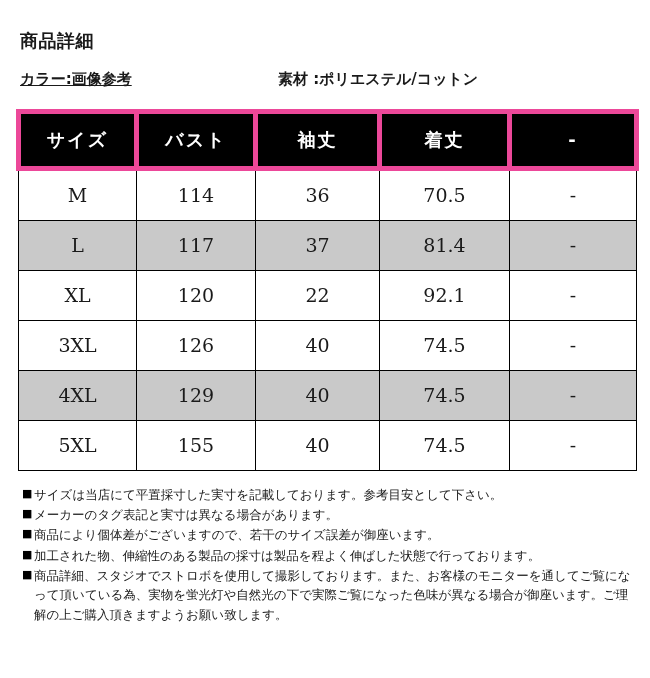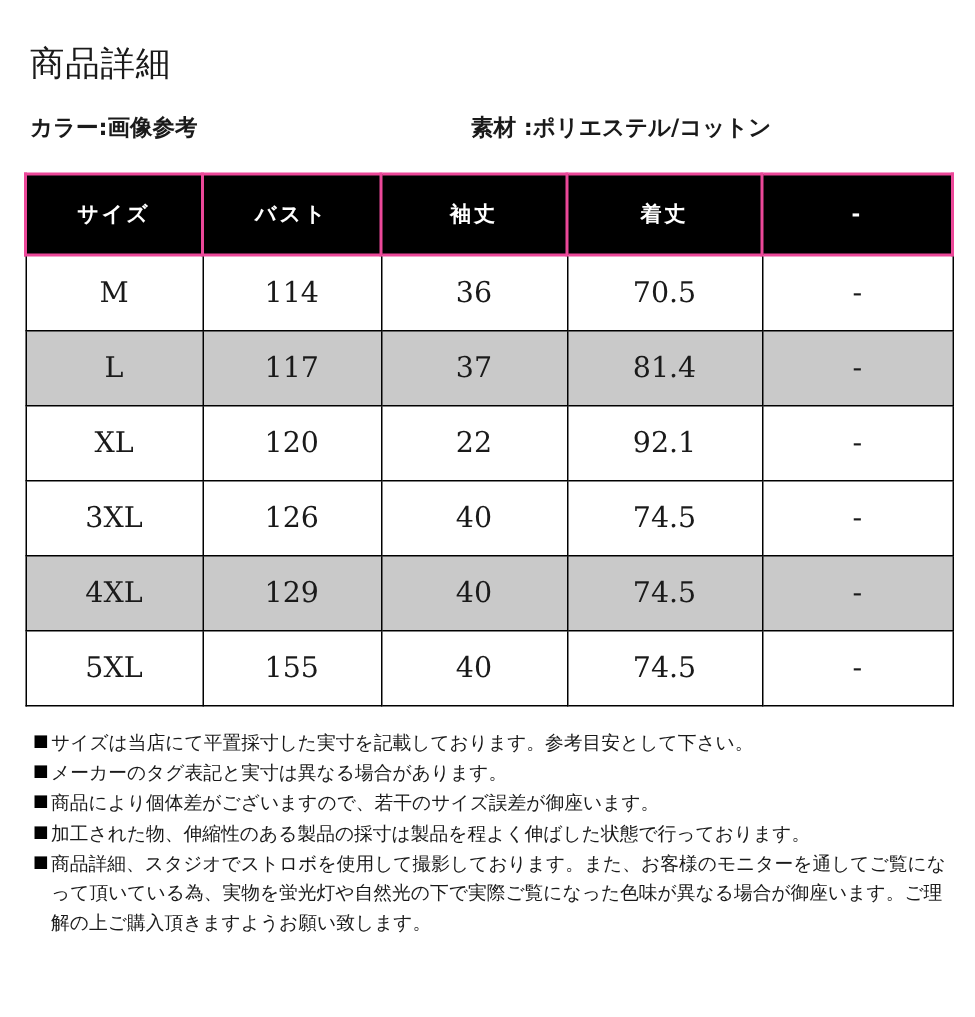--- a/index.html
+++ b/index.html
@@ -15,39 +15,39 @@
     overflow: hidden;
   }
   .page {
     position: relative;
     width: 650px;
     height: 678px;
     box-sizing: border-box;
     padding: 0 16px;
   }
   .title {
-    font-size: 23px;
-    font-weight: normal;
+    font-size: 18px;
+    font-weight: bold;
     letter-spacing: 0.5px;
     margin: 30px 0 0 4px;
     line-height: 1.2;
   }
   .attr-row {
     display: flex;
     margin: 18px 0 0 4px;
     font-size: 15px;
     font-weight: bold;
   }
   .attr-color {
     width: 258px;
     flex: none;
+    text-decoration: underline;
   }
   .attr-material {
     flex: none;
-    margin-left: 36px;
   }
   .table-wrap {
     margin-top: 20px;
   }
   table.size-table {
     border-collapse: collapse;
     width: 618px;
     table-layout: fixed;
   }
   table.size-table th,
@@ -58,24 +58,24 @@
     font-family: "DejaVu Serif", serif;
     padding: 0;
     height: 49px;
     vertical-align: middle;
   }
   table.size-table thead th {
     background: #000000;
     color: #ffffff;
     font-family: "DejaVu Sans", sans-serif;
     font-weight: bold;
-    font-size: 14px;
+    font-size: 18px;
     letter-spacing: 2px;
     height: 52px;
-    border: 2px solid #ec4899;
+    border: 5px solid #ec4899;
   }
   table.size-table tbody tr.odd td {
     background: #ffffff;
   }
   table.size-table tbody tr.even td {
     background: #c9c9c9;
   }
   .col-size { width: 118px; }
   .col-bust { width: 119px; }
   .col-sleeve { width: 124px; }

